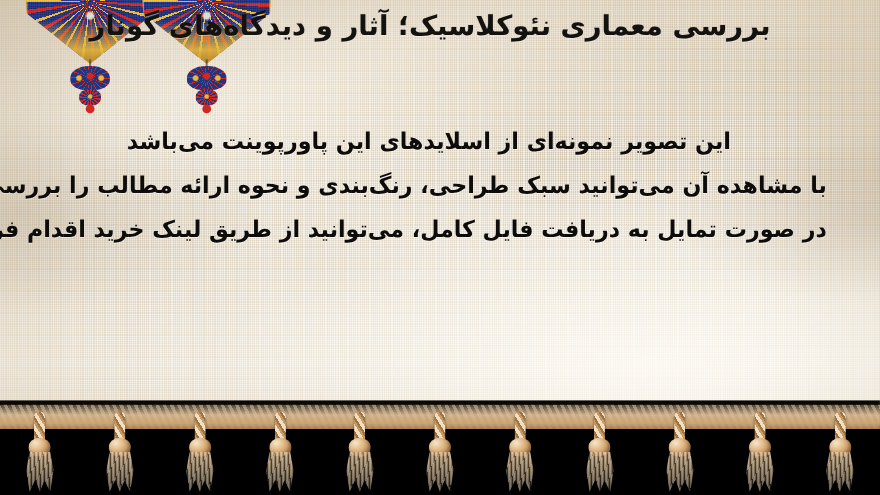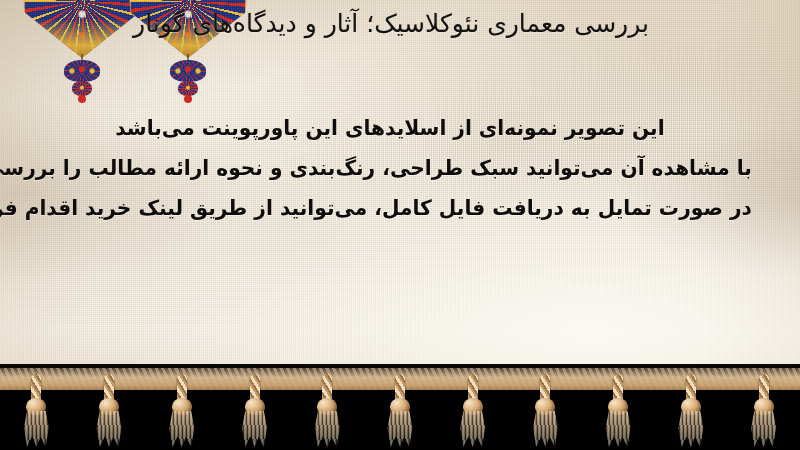--- a/index.html
+++ b/index.html
@@ -142,21 +142,21 @@
 
   
   .title-block{
     position:absolute;left:0;top:6px;width:800px;
     text-align:center;direction:rtl;
   }
   .title-line{
     color:#14120f;
     font-size:25px;
     line-height:35px;
-    font-weight:400;
+    font-weight:700;
     letter-spacing:-.2px;
     text-shadow:0 1px 0 rgba(255,255,255,.38), 0 0 1px rgba(0,0,0,.25);
     padding-right:18px;
   }
   .body-block{
     position:absolute;left:0;top:108px;width:800px;
     text-align:center;direction:rtl;margin-left:12px;
   }
   .body-line{
     color:#0d0c0a;

